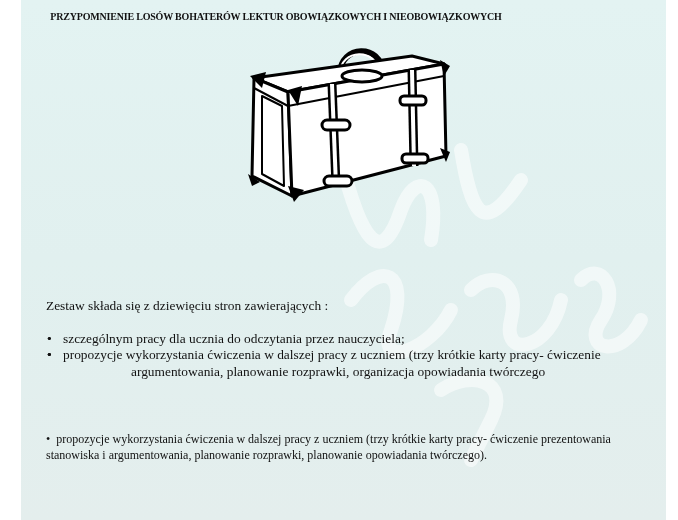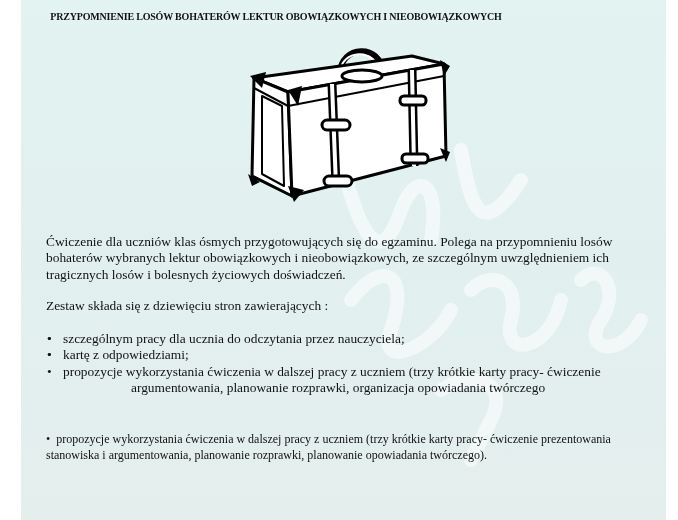--- a/index.html
+++ b/index.html
@@ -82,38 +82,36 @@
     <g fill="#000">
       <path d="M28 40 L 44 36 L 40 52 Z"></path>
       <path d="M66 54 L 80 50 L 76 70 Z"></path>
       <path d="M26 138 L 38 146 L 30 150 Z"></path>
       <path d="M66 150 L 82 154 L 72 166 Z"></path>
       <path d="M218 24 L 228 30 L 222 40 Z"></path>
       <path d="M218 112 L 228 116 L 224 126 Z"></path>
     </g>
   </svg>
 
-  <div class="text-block intro">Ćwiczenie dla uczniów klas ósmych przygotowujących się do egzaminu. Polega na przypomnieniu losów bohaterów wybranych lektur obowiązkowych i nieobowiązkowych, ze szczególnym uwzględnieniem ich tragicznych losów i bolesnych  życiowych doświadczeń.</div>
 
   <div class="text-block set-intro">Zestaw składa się z dziewięciu stron zawierających :</div>
 
   <ul class="list">
     <li>
       <span class="bullet">•</span>
     </li>
     <li>
       <span class="bullet">•</span>
       <span>szczególnym pracy dla ucznia do odczytania przez nauczyciela;</span>
     </li>
     <li>
       <span class="bullet">•</span>
     </li>
     <li>
       <span class="bullet">•</span>
-      <span>kartę z odpowiedziami;</span>
     </li>
     <li>
       <span class="bullet">•</span>
       <span>propozycje wykorzystania ćwiczenia w dalszej pracy z uczniem (trzy krótkie karty pracy- ćwiczenie</span>
       <span class="cont">argumentowania, planowanie rozprawki, organizacja opowiadania twórczego</span>
     </li>
   </ul>
 
   <div class="last-item">
     <span>•</span>&nbsp;

